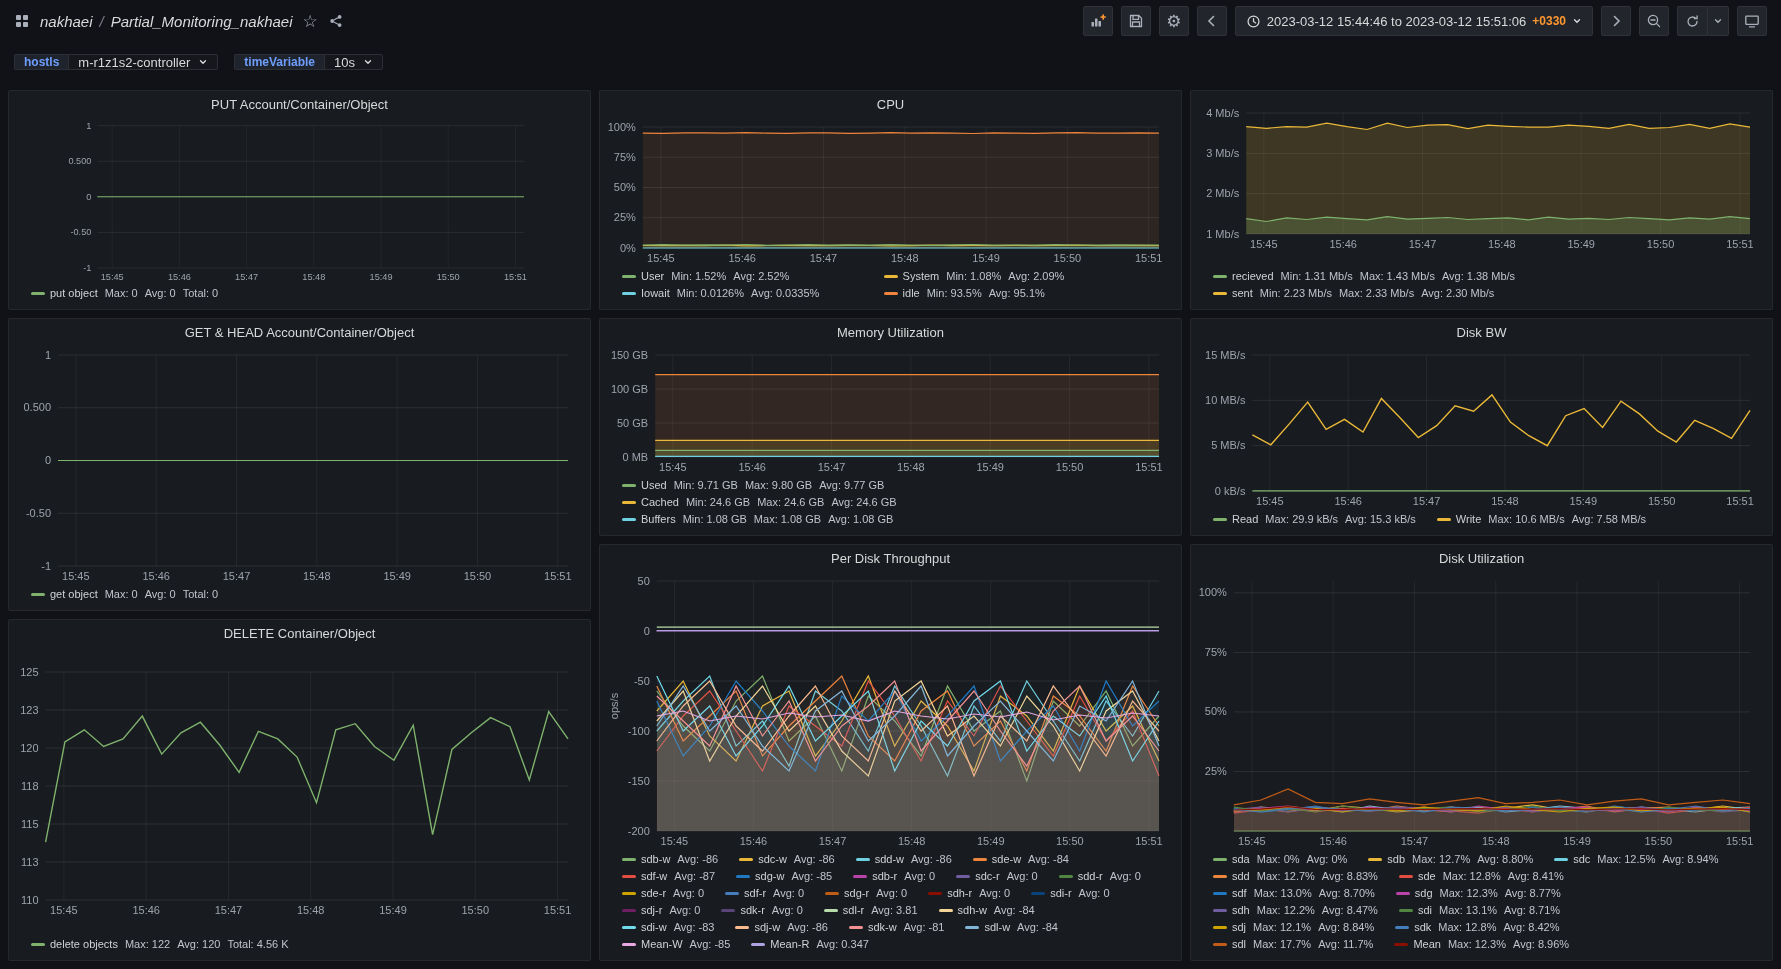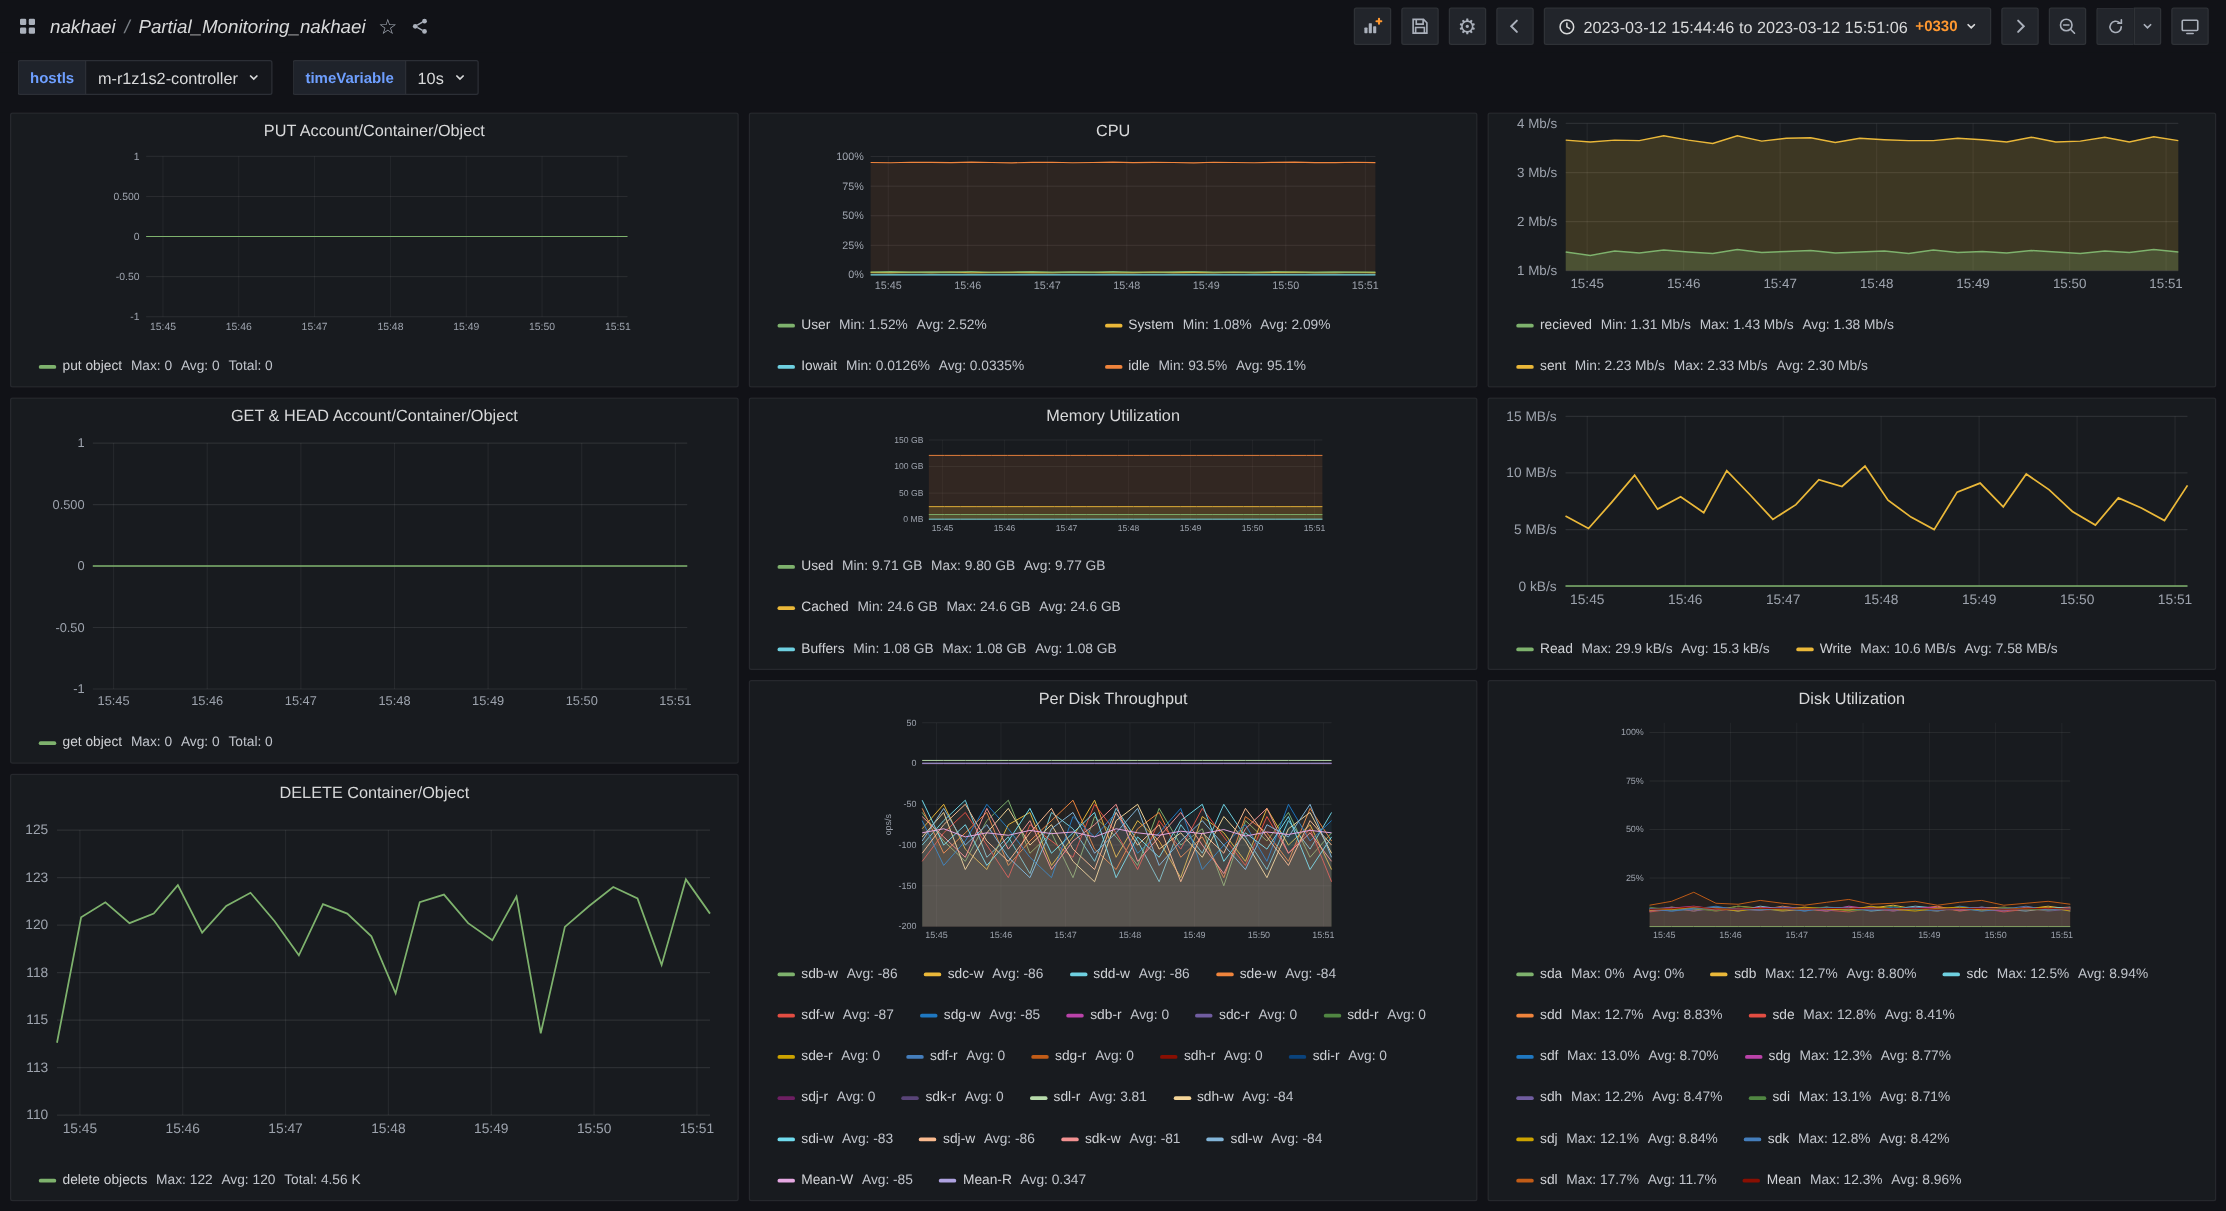--- a/index.html
+++ b/index.html
@@ -28,21 +28,21 @@
   }
   .tb-time { padding: 0 10px; color: #d8d9da; font-size: 13px; white-space: nowrap; }
   .tb-time .tz { color: #ff9830; font-weight: bold; font-size: 12px; }
   .tb-split { display: inline-flex; }
   .tb-split .tb-btn:first-child { border-radius: 2px 0 0 2px; border-right: none; }
   .tb-split .tb-btn:last-child { border-radius: 0 2px 2px 0; min-width: 22px; padding: 0 4px; }
   .gear-glyph { font-size: 17px; line-height: 1; }
   .star-glyph { font-size: 17px; line-height: 1; }
   
   .subbar { height: 40px; display: flex; align-items: center; gap: 16px; padding: 0 14px; }
-  .var { display: inline-flex; align-items: stretch; height: 28px; }
+  .var { display: inline-flex; align-items: stretch; height: 16px; }
   .var-label {
     display: inline-flex; align-items: center; padding: 0 9px; background: #1f232b;
     color: #6e9fff; font-size: 12px; font-weight: bold; border-radius: 2px 0 0 2px;
     border: 1px solid #2c2f36; border-right: none;
   }
   .var-value {
     display: inline-flex; align-items: center; gap: 8px; padding: 0 9px; background: #15171c;
     color: #d8d9da; font-size: 13px; border: 1px solid #2c2f36; border-radius: 0 2px 2px 0;
     cursor: pointer; font-family: inherit;
   }
@@ -58,21 +58,21 @@
   .grow { flex: 1 1 auto; }
   .panel-title {
     height: 28px; line-height: 28px; text-align: center; font-size: 13px; font-weight: 500;
     color: #d8d9da; cursor: pointer; flex: none; white-space: nowrap; overflow: hidden;
   }
   .panel-body { flex: 1 1 auto; display: flex; flex-direction: column; min-height: 0; padding: 0 10px 6px 8px; }
   .chart { flex: 1 1 auto; min-height: 50px; width: 100%; display: block; }
   .chart text.tick { font-size: 11px; fill: #9da3ad; font-family: "Liberation Sans", sans-serif; }
   
   .legend { flex: none; display: flex; flex-wrap: wrap; row-gap: 2px; padding: 3px 4px 2px 14px; font-size: 11px; color: #ccccdc; }
-  .legend-item { display: inline-flex; align-items: center; margin-right: 14px; line-height: 15px; cursor: pointer; white-space: nowrap; margin-top: 16px; }
+  .legend-item { display: inline-flex; align-items: center; margin-right: 14px; line-height: 15px; cursor: pointer; white-space: nowrap; }
   .swatch { width: 14px; height: 3px; border-radius: 2px; margin-right: 5px; flex: none; }
   .lg-name { margin-right: 7px; color: #d0d2d6; }
   .lg-stat { margin-right: 7px; color: #c0c4cb; }
   .legend.stack .legend-item { width: 100%; margin-right: 0; }
   .legend.cols2 .legend-item { width: 46%; margin-right: 2%; }
 </style>
 </head>
 <body>
 
 <header class="topbar">
@@ -695,20 +695,21 @@
               <span class="swatch" style="background: rgb(234, 184, 57);"></span>
               <span class="lg-name">sent</span>
               <span class="lg-stat">Min: 2.23 Mb/s</span>
               <span class="lg-stat">Max: 2.33 Mb/s</span>
               <span class="lg-stat">Avg: 2.30 Mb/s</span>
             </span>
           </div>
       </div>
     </section>
     <section class="panel hD">
+      <div class="panel-title">Disk BW</div>
       <div class="panel-body">
         <svg class="chart" viewBox="0 0 563 162">
             <line x1="53.4" x2="551" y1="8" y2="8" stroke="rgba(255,255,255,0.09)" stroke-width="1"></line>
             <text x="46.4" y="11.5" text-anchor="end" class="tick">15 MB/s</text>
             <line x1="53.4" x2="551" y1="53.333333333333336" y2="53.333333333333336" stroke="rgba(255,255,255,0.09)" stroke-width="1"></line>
             <text x="46.4" y="56.833333333333336" text-anchor="end" class="tick">10 MB/s</text>
             <line x1="53.4" x2="551" y1="98.66666666666667" y2="98.66666666666667" stroke="rgba(255,255,255,0.09)" stroke-width="1"></line>
             <text x="46.4" y="102.16666666666667" text-anchor="end" class="tick">5 MB/s</text>
             <line x1="53.4" x2="551" y1="144" y2="144" stroke="rgba(255,255,255,0.09)" stroke-width="1"></line>
             <text x="46.4" y="147.5" text-anchor="end" class="tick">0 kB/s</text>

